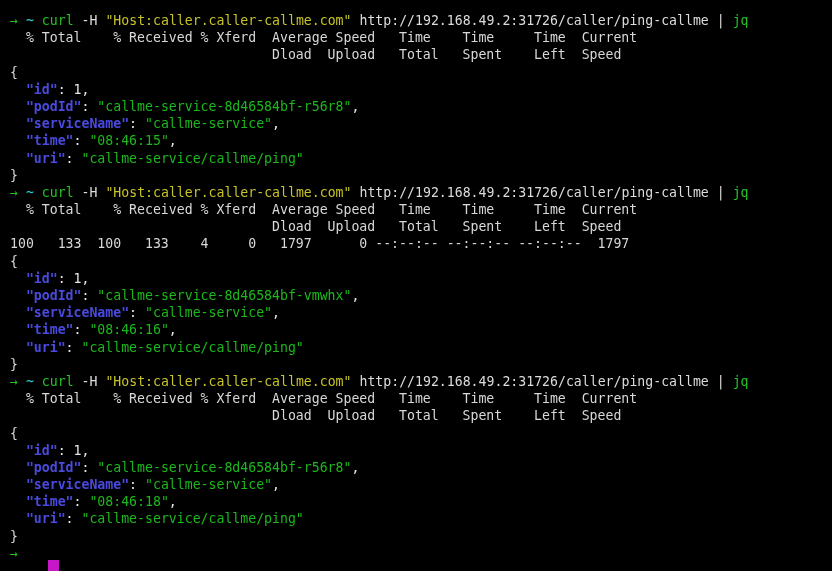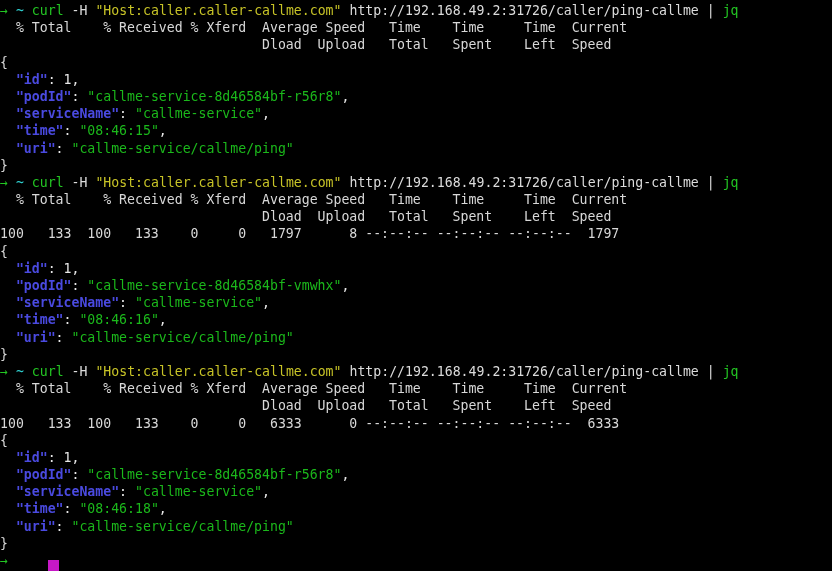--- a/index.html
+++ b/index.html
@@ -11,21 +11,21 @@
     width: 832px;
     height: 571px;
     overflow: hidden;
     font-family: "DejaVu Sans Mono", "Liberation Mono", monospace;
   }
   #terminal {
     position: relative;
     width: 832px;
     height: 571px;
     background: #000000;
-    padding: 0;
+    padding: 10px;
     box-sizing: border-box;
   }
   .line {
     height: 17.2px;
     line-height: 17.2px;
     font-size: 13.2px;
     white-space: pre;
     color: #d8d8d8;
     letter-spacing: 0px;
     font-family: "DejaVu Sans Mono", "Liberation Mono", monospace;
@@ -61,33 +61,32 @@
   <div class="line"><span>  </span><span class="c-key">"id"</span><span class="c-punc">: </span><span class="c-num">1</span><span class="c-punc">,</span></div>
   <div class="line"><span>  </span><span class="c-key">"podId"</span><span class="c-punc">: </span><span class="c-str">"callme-service-8d46584bf-r56r8"</span><span class="c-punc">,</span></div>
   <div class="line"><span>  </span><span class="c-key">"serviceName"</span><span class="c-punc">: </span><span class="c-str">"callme-service"</span><span class="c-punc">,</span></div>
   <div class="line"><span>  </span><span class="c-key">"time"</span><span class="c-punc">: </span><span class="c-str">"08:46:15"</span><span class="c-punc">,</span></div>
   <div class="line"><span>  </span><span class="c-key">"uri"</span><span class="c-punc">: </span><span class="c-str">"callme-service/callme/ping"</span><span class="c-punc"></span></div>
   <div class="line">}</div>
 
   <div class="line"><span class="c-green">→</span><span class="c-white"> </span><span class="c-cyan">~</span><span class="c-white"> </span><span class="c-green">curl</span><span class="c-white"> </span><span class="c-white">-H</span><span class="c-white"> </span><span class="c-yellow">"Host:caller.caller-callme.com"</span><span class="c-white"> </span><span class="c-white">http://192.168.49.2:31726/caller/ping-callme</span><span class="c-white"> </span><span class="c-white">|</span><span class="c-white"> </span><span class="c-green">jq</span></div>
   <div class="line">  % Total    % Received % Xferd  Average Speed   Time    Time     Time  Current</div>
   <div class="line">                                 Dload  Upload   Total   Spent    Left  Speed</div>
-  <div class="line">100   133  100   133    0     0   1797      8 --:--:-- --:--:-- --:--:--  1797</div>
+  <div class="line">100   133  100   133    4     0   1797      0 --:--:-- --:--:-- --:--:--  1797</div>
   <div class="line">{</div>
   <div class="line"><span>  </span><span class="c-key">"id"</span><span class="c-punc">: </span><span class="c-num">1</span><span class="c-punc">,</span></div>
   <div class="line"><span>  </span><span class="c-key">"podId"</span><span class="c-punc">: </span><span class="c-str">"callme-service-8d46584bf-vmwhx"</span><span class="c-punc">,</span></div>
   <div class="line"><span>  </span><span class="c-key">"serviceName"</span><span class="c-punc">: </span><span class="c-str">"callme-service"</span><span class="c-punc">,</span></div>
   <div class="line"><span>  </span><span class="c-key">"time"</span><span class="c-punc">: </span><span class="c-str">"08:46:16"</span><span class="c-punc">,</span></div>
   <div class="line"><span>  </span><span class="c-key">"uri"</span><span class="c-punc">: </span><span class="c-str">"callme-service/callme/ping"</span><span class="c-punc"></span></div>
   <div class="line">}</div>
 
   <div class="line"><span class="c-green">→</span><span class="c-white"> </span><span class="c-cyan">~</span><span class="c-white"> </span><span class="c-green">curl</span><span class="c-white"> </span><span class="c-white">-H</span><span class="c-white"> </span><span class="c-yellow">"Host:caller.caller-callme.com"</span><span class="c-white"> </span><span class="c-white">http://192.168.49.2:31726/caller/ping-callme</span><span class="c-white"> </span><span class="c-white">|</span><span class="c-white"> </span><span class="c-green">jq</span></div>
   <div class="line">  % Total    % Received % Xferd  Average Speed   Time    Time     Time  Current</div>
   <div class="line">                                 Dload  Upload   Total   Spent    Left  Speed</div>
-  <div class="line">100   133  100   133    0     0   6333      0 --:--:-- --:--:-- --:--:--  6333</div>
   <div class="line">{</div>
   <div class="line"><span>  </span><span class="c-key">"id"</span><span class="c-punc">: </span><span class="c-num">1</span><span class="c-punc">,</span></div>
   <div class="line"><span>  </span><span class="c-key">"podId"</span><span class="c-punc">: </span><span class="c-str">"callme-service-8d46584bf-r56r8"</span><span class="c-punc">,</span></div>
   <div class="line"><span>  </span><span class="c-key">"serviceName"</span><span class="c-punc">: </span><span class="c-str">"callme-service"</span><span class="c-punc">,</span></div>
   <div class="line"><span>  </span><span class="c-key">"time"</span><span class="c-punc">: </span><span class="c-str">"08:46:18"</span><span class="c-punc">,</span></div>
   <div class="line"><span>  </span><span class="c-key">"uri"</span><span class="c-punc">: </span><span class="c-str">"callme-service/callme/ping"</span><span class="c-punc"></span></div>
   <div class="line">}</div>
 
   <div class="line"><span class="c-green">→</span><span class="c-white"></span></div>
 

